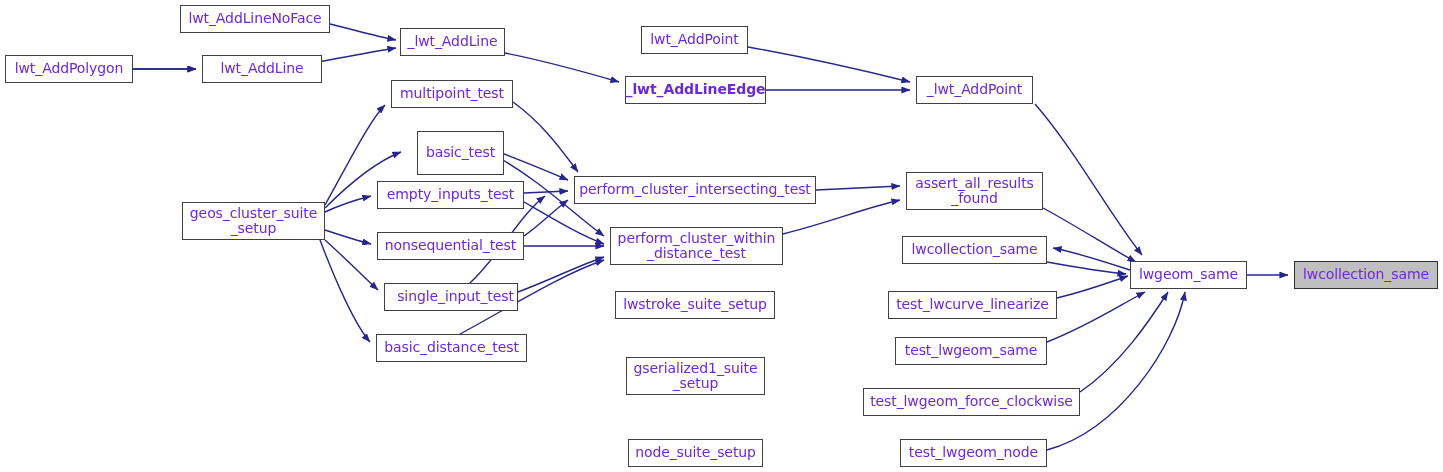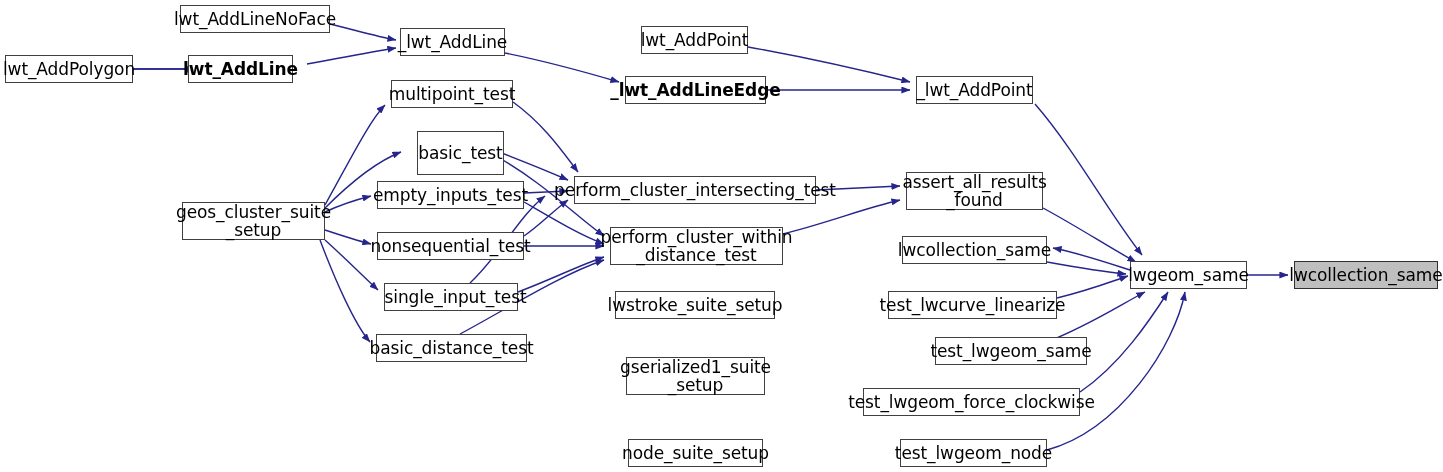--- a/index.html
+++ b/index.html
@@ -9,27 +9,27 @@
     background:#ffffff;
     font-family:"DejaVu Sans","Liberation Sans",sans-serif;
     overflow:hidden;
   }
   #edges{position:absolute;left:0;top:0;width:1443px;height:472px;}
   .node{
     position:absolute;
     box-sizing:border-box;
     border:1px solid #404040;
     background:#ffffff;
-    color:#000000;
+    color:#6d28d9;
     display:flex;
     align-items:center;
     justify-content:center;
     text-align:center;
     line-height:1.08;
-    font-size:17px;
+    font-size:14px;
     white-space:pre;
     letter-spacing:-0.1px;
   }
   .node.highlight{background:#bfbfbf;border-color:#303030;}
 </style>
 </head>
 <body>
 
 <div id="canvas">
   <svg id="edges" xmlns="http://www.w3.org/2000/svg">
@@ -71,21 +71,21 @@
         <path d="M1057,298 C1090,290 1110,282 1128,276" fill="none" stroke="#25258c" stroke-width="1.4" marker-end="url(#arrow)"></path>
         <path d="M1047,342 C1090,325 1120,305 1145,292" fill="none" stroke="#25258c" stroke-width="1.4" marker-end="url(#arrow)"></path>
         <path d="M1080,392 C1120,365 1150,320 1168,292" fill="none" stroke="#25258c" stroke-width="1.4" marker-end="url(#arrow)"></path>
         <path d="M1047,450 C1120,430 1175,345 1185,292" fill="none" stroke="#25258c" stroke-width="1.4" marker-end="url(#arrow)"></path>
         <path d="M1247,275 L1288,275" fill="none" stroke="#25258c" stroke-width="1.4" marker-end="url(#arrow)"></path>
       </g>
   </svg>
   <div id="node-layer">
       <div class="node" style="left: 180px; top: 5px; width: 150px; height: 28px;">lwt_AddLineNoFace</div>
       <div class="node" style="left: 5px; top: 55px; width: 128px; height: 28px;">lwt_AddPolygon</div>
-      <div class="node" style="left: 188px; top: 55px; width: 105px; height: 28px; font-weight: bold;">lwt_AddLine</div>
+      <div class="node" style="left: 202px; top: 55px; width: 120px; height: 28px;">lwt_AddLine</div>
       <div class="node" style="left: 400px; top: 28px; width: 105px; height: 28px;">_lwt_AddLine</div>
       <div class="node" style="left: 641px; top: 26px; width: 107px; height: 28px;">lwt_AddPoint</div>
       <div class="node" style="left: 625px; top: 76px; width: 141px; height: 28px; font-weight: bold;">_lwt_AddLineEdge</div>
       <div class="node" style="left: 916px; top: 76px; width: 117px; height: 28px;">_lwt_AddPoint</div>
       <div class="node" style="left: 391px; top: 80px; width: 122px; height: 28px;">multipoint_test</div>
       <div class="node" style="left: 417px; top: 131px; width: 87px; height: 44px;">basic_test</div>
       <div class="node" style="left: 377px; top: 181px; width: 147px; height: 28px;">empty_inputs_test</div>
       <div class="node" style="left: 182px; top: 202px; width: 143px; height: 38px;">geos_cluster_suite
 _setup</div>
       <div class="node" style="left: 377px; top: 232px; width: 147px; height: 28px;">nonsequential_test</div>
@@ -95,19 +95,19 @@
       <div class="node" style="left: 610px; top: 227px; width: 173px; height: 38px;">perform_cluster_within
 _distance_test</div>
       <div class="node" style="left: 615px; top: 291px; width: 160px; height: 28px;">lwstroke_suite_setup</div>
       <div class="node" style="left: 626px; top: 357px; width: 139px; height: 38px;">gserialized1_suite
 _setup</div>
       <div class="node" style="left: 628px; top: 439px; width: 135px; height: 28px;">node_suite_setup</div>
       <div class="node" style="left: 906px; top: 172px; width: 137px; height: 38px;">assert_all_results
 _found</div>
       <div class="node" style="left: 902px; top: 236px; width: 145px; height: 28px;">lwcollection_same</div>
       <div class="node" style="left: 888px; top: 291px; width: 169px; height: 28px;">test_lwcurve_linearize</div>
-      <div class="node" style="left: 895px; top: 337px; width: 152px; height: 28px; margin-left: 40px;">test_lwgeom_same</div>
+      <div class="node" style="left: 895px; top: 337px; width: 152px; height: 28px;">test_lwgeom_same</div>
       <div class="node" style="left: 863px; top: 388px; width: 217px; height: 28px;">test_lwgeom_force_clockwise</div>
       <div class="node" style="left: 900px; top: 439px; width: 147px; height: 28px;">test_lwgeom_node</div>
       <div class="node" style="left: 1130px; top: 261px; width: 117px; height: 28px;">lwgeom_same</div>
       <div class="node highlight" style="left: 1294px; top: 261px; width: 144px; height: 28px;">lwcollection_same</div>
     </div>
 </div>
 
 </body></html>

